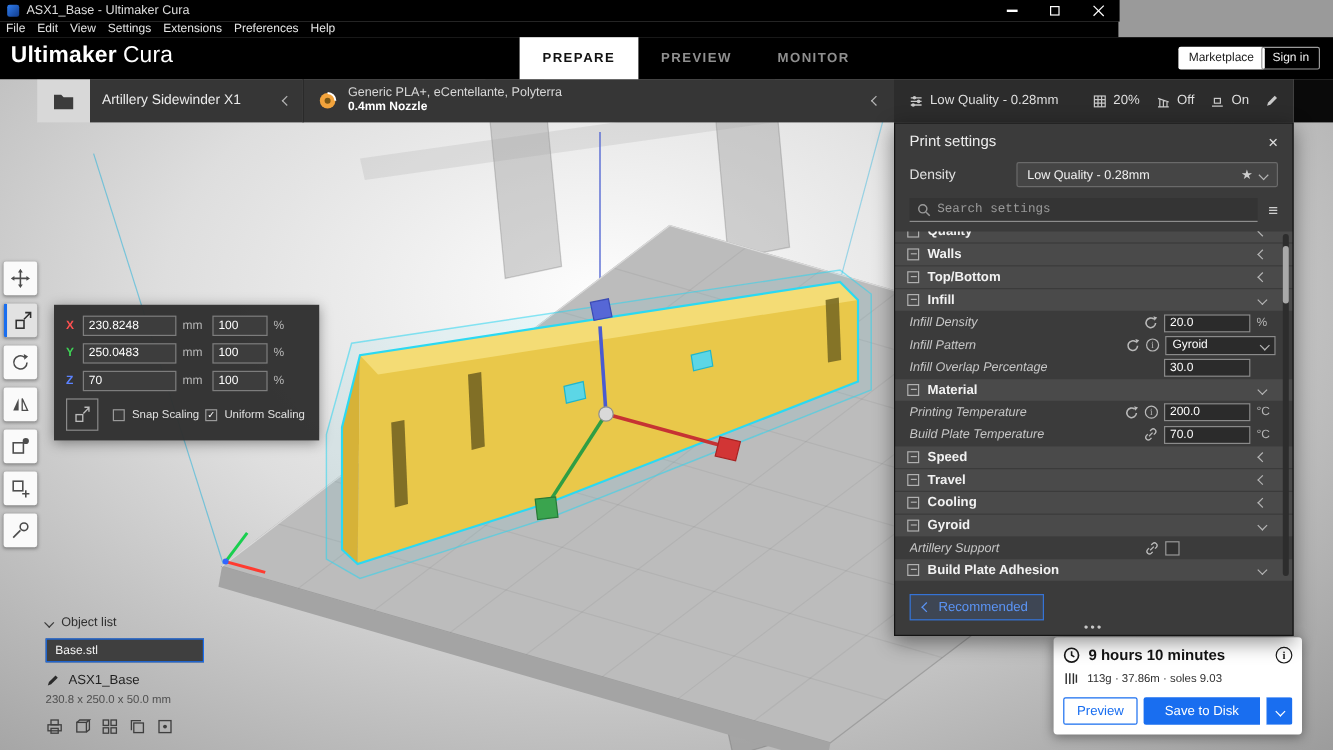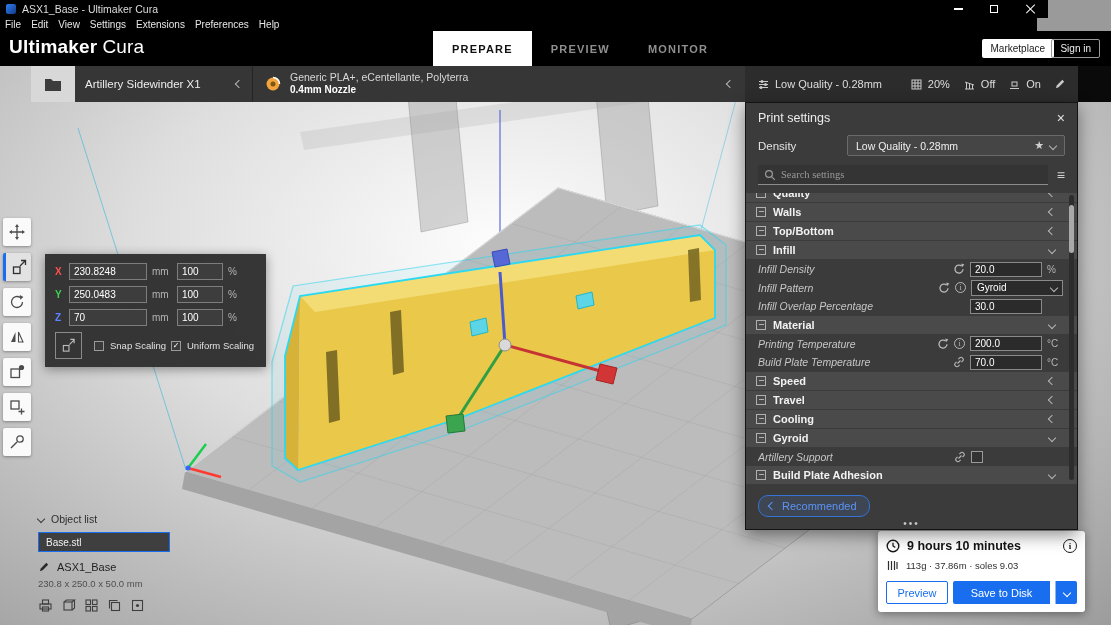--- a/index.html
+++ b/index.html
@@ -1,30 +1,30 @@
 <!DOCTYPE html>
 <html><head>
 <meta charset="utf-8">
 <style>
   *{margin:0;padding:0;box-sizing:border-box}
   html,body{width:1111px;height:625px;overflow:hidden}
   body{position:relative;font-family:"Liberation Sans",sans-serif;background:#9a9a9a;-webkit-font-smoothing:antialiased}
 
   
-  .titlebar{position:absolute;left:0;top:0;width:1048px;height:18px;background:#000;display:flex;align-items:center;color:#ddd;font-size:10.5px;z-index:50}
+  .titlebar{position:absolute;left:0;top:0;width:933px;height:18px;background:#000;display:flex;align-items:center;color:#ddd;font-size:10.5px;z-index:50}
   .app-icon{width:10px;height:10px;margin:0 6px;border-radius:2px;background:linear-gradient(135deg,#2f7ef0,#123b8a)}
   .win-controls{margin-left:auto;display:flex;height:100%}
   .win-btn{width:36px;height:100%;display:flex;align-items:center;justify-content:center}
   .ic-min{width:9px;height:1.5px;background:#fff}
   .ic-max{width:8px;height:8px;border:1.2px solid #fff}
   .ic-close{position:relative;width:10px;height:10px}
   .ic-close::before,.ic-close::after{content:'';position:absolute;left:4.5px;top:-1px;width:1.3px;height:12px;background:#fff}
   .ic-close::before{transform:rotate(45deg)}.ic-close::after{transform:rotate(-45deg)}
 
-  .menubar{position:absolute;left:0;top:18px;width:1037px;height:13px;background:#000;display:flex;align-items:center;color:#e6e6e6;font-size:10px;z-index:50}
+  .menubar{position:absolute;left:0;top:18px;width:932px;height:13px;background:#000;display:flex;align-items:center;color:#e6e6e6;font-size:10px;z-index:50}
   .menu-item{padding:0 5px}
 
   .header{position:absolute;left:0;top:31px;width:1111px;height:35px;background:#000;z-index:50}
   .brand{position:absolute;left:9px;top:5px;color:#fff;font-size:19px;letter-spacing:.2px}
   .brand .b{font-weight:700}.brand .l{font-weight:300;margin-left:5px}
   .tabs{position:absolute;left:433px;top:0;height:35px;display:flex}
   .tab{height:35px;display:flex;align-items:center;padding:0 19px;color:#8f8f8f;font-size:11px;font-weight:700;letter-spacing:1.2px}
   .tab.active{background:#fff;color:#111}
   .mk-btn{position:absolute;right:57px;top:8px;height:19px;background:#fff;color:#1a1a1a;font-size:10px;display:flex;align-items:center;padding:0 9px;border-radius:2px}
   .signin-btn{position:absolute;right:11px;top:8px;height:19px;border:1px solid #9a9a9a;color:#f0f0f0;font-size:10px;display:flex;align-items:center;padding:0 8px;border-radius:2px}
@@ -57,41 +57,41 @@
   
   .sp{position:absolute;left:745px;top:102px;width:333px;height:428px;background:#3b3b3b;border:1px solid #141414;box-shadow:0 5px 16px rgba(0,0,0,.45);color:#ddd;z-index:45}
   .sp-head{height:30px;display:flex;align-items:center;padding:4px 12px;font-size:12.5px;color:#ececec}
   .sp-close{margin-left:auto;font-size:14px;color:#e0e0e0;line-height:1}
   .profile-row{display:flex;align-items:center;padding:2px 12px 9px;font-size:11.5px;color:#e2e2e2}
   .profile-dd{margin-left:auto;width:218px;height:21px;background:#454545;border:1px solid #6a6a6a;display:flex;align-items:center;gap:6px;padding:0 8px;font-size:10.5px;color:#f0f0f0;border-radius:2px}
   .profile-dd .txt{flex:1}
   .star{color:#cfcfcf;font-size:11px}
   .search-row{display:flex;align-items:center;padding:0 12px 7px;gap:9px}
   .search-box{flex:1;height:20px;background:#343434;border-bottom:1px solid #8d8d8d;display:flex;align-items:center;gap:5px;padding:0 6px}
-  .search-input{flex:1;background:transparent;border:none;outline:none;color:#ddd;font-size:10.5px;font-family:Liberation Serif, serif}
+  .search-input{flex:1;background:transparent;border:none;outline:none;color:#ddd;font-size:10.5px;font-family:Liberation Mono, monospace}
   .search-input::placeholder{color:#9a9a9a}
   .hamburger{color:#cfcfcf;font-size:14px;line-height:1}
 
   .settings-list{position:relative;height:292px;overflow:hidden;margin-top:1px}
   .cat{height:18px;background:#4a4a4a;display:flex;align-items:center;gap:7px;padding:0 22px 0 10px;margin-bottom:1px}
   .cat.clipped{margin-top:-9px}
   .cat-ic{width:10px;height:10px;border:1.2px solid #b0b0b0;position:relative;flex:0 0 auto}
   .cat-ic::after{content:'';position:absolute;left:1.5px;right:1.5px;top:3px;border-top:1.2px solid #b0b0b0}
   .cat-name{flex:1;font-size:11px;font-weight:700;color:#f2f2f2}
   .setting-row{height:18.5px;display:flex;align-items:center;gap:5px;padding:0 14px 0 12px}
   .s-label{flex:1;font-size:10.5px;font-style:italic;color:#c6c6c6;white-space:nowrap;overflow:hidden}
   .val{width:72px;height:15px;background:#2b2b2b;border:1px solid #8a8a8a;font-size:10px;color:#fff;display:flex;align-items:center;padding:0 4px;flex:0 0 auto}
   .unit{width:16px;font-size:10px;color:#b5b5b5;flex:0 0 auto}
   .select{width:92px;height:16px;background:#2b2b2b;border:1px solid #8a8a8a;display:flex;align-items:center;gap:4px;padding:0 5px;font-size:10px;color:#fff;flex:0 0 auto}
   .select .txt{flex:1}
   .cb{width:12px;height:12px;border:1px solid #9a9a9a;background:#323232;flex:0 0 auto;margin-right:80px}
   .info-ic{width:11px;height:11px;border:1px solid #b9b9b9;border-radius:50%;font-size:8px;display:flex;align-items:center;justify-content:center;color:#b9b9b9;flex:0 0 auto;font-family:"Liberation Serif",serif}
   .sp-scroll{position:absolute;right:3px;top:2px;width:5px;height:285px;background:#2d2d2d;border-radius:3px}
   .sp-thumb{position:absolute;right:3px;top:12px;width:5px;height:48px;background:#a9a9a9;border-radius:3px}
-  .rec-btn{position:absolute;left:12px;top:392px;height:22px;display:flex;align-items:center;gap:7px;padding:0 12px 0 10px;background:#3e4654;border:1px solid #3573d6;border-radius:10px;color:#5b94f5;font-size:11px}
+  .rec-btn{position:absolute;left:12px;top:392px;height:22px;display:flex;align-items:center;gap:7px;padding:0 12px 0 10px;background:#3e4654;border:1px solid #3573d6;border-radius:0;color:#5b94f5;font-size:11px}
   .sp-dots{position:absolute;left:0;right:0;bottom:1px;text-align:center;color:#c8c8c8;font-size:10px;letter-spacing:2px;line-height:8px}
 
   
   .tools{position:absolute;left:3px;top:218px;display:flex;flex-direction:column;gap:7px;z-index:30}
   .tool{width:28px;height:28px;background:#fafafa;box-shadow:0 1px 3px rgba(0,0,0,.35);display:flex;align-items:center;justify-content:center;border-radius:2px}
   .tool.active{background:#e2e2e2;border-left:3px solid #196ef0}
 
   
   .scale-panel{position:absolute;left:45px;top:254px;width:221px;background:rgba(48,48,48,.97);padding:9px 10px 8px;box-shadow:0 2px 10px rgba(0,0,0,.4);z-index:31}
   .srow{display:flex;align-items:center;gap:5px;margin-bottom:6px;font-size:10px;color:#c9c9c9}

